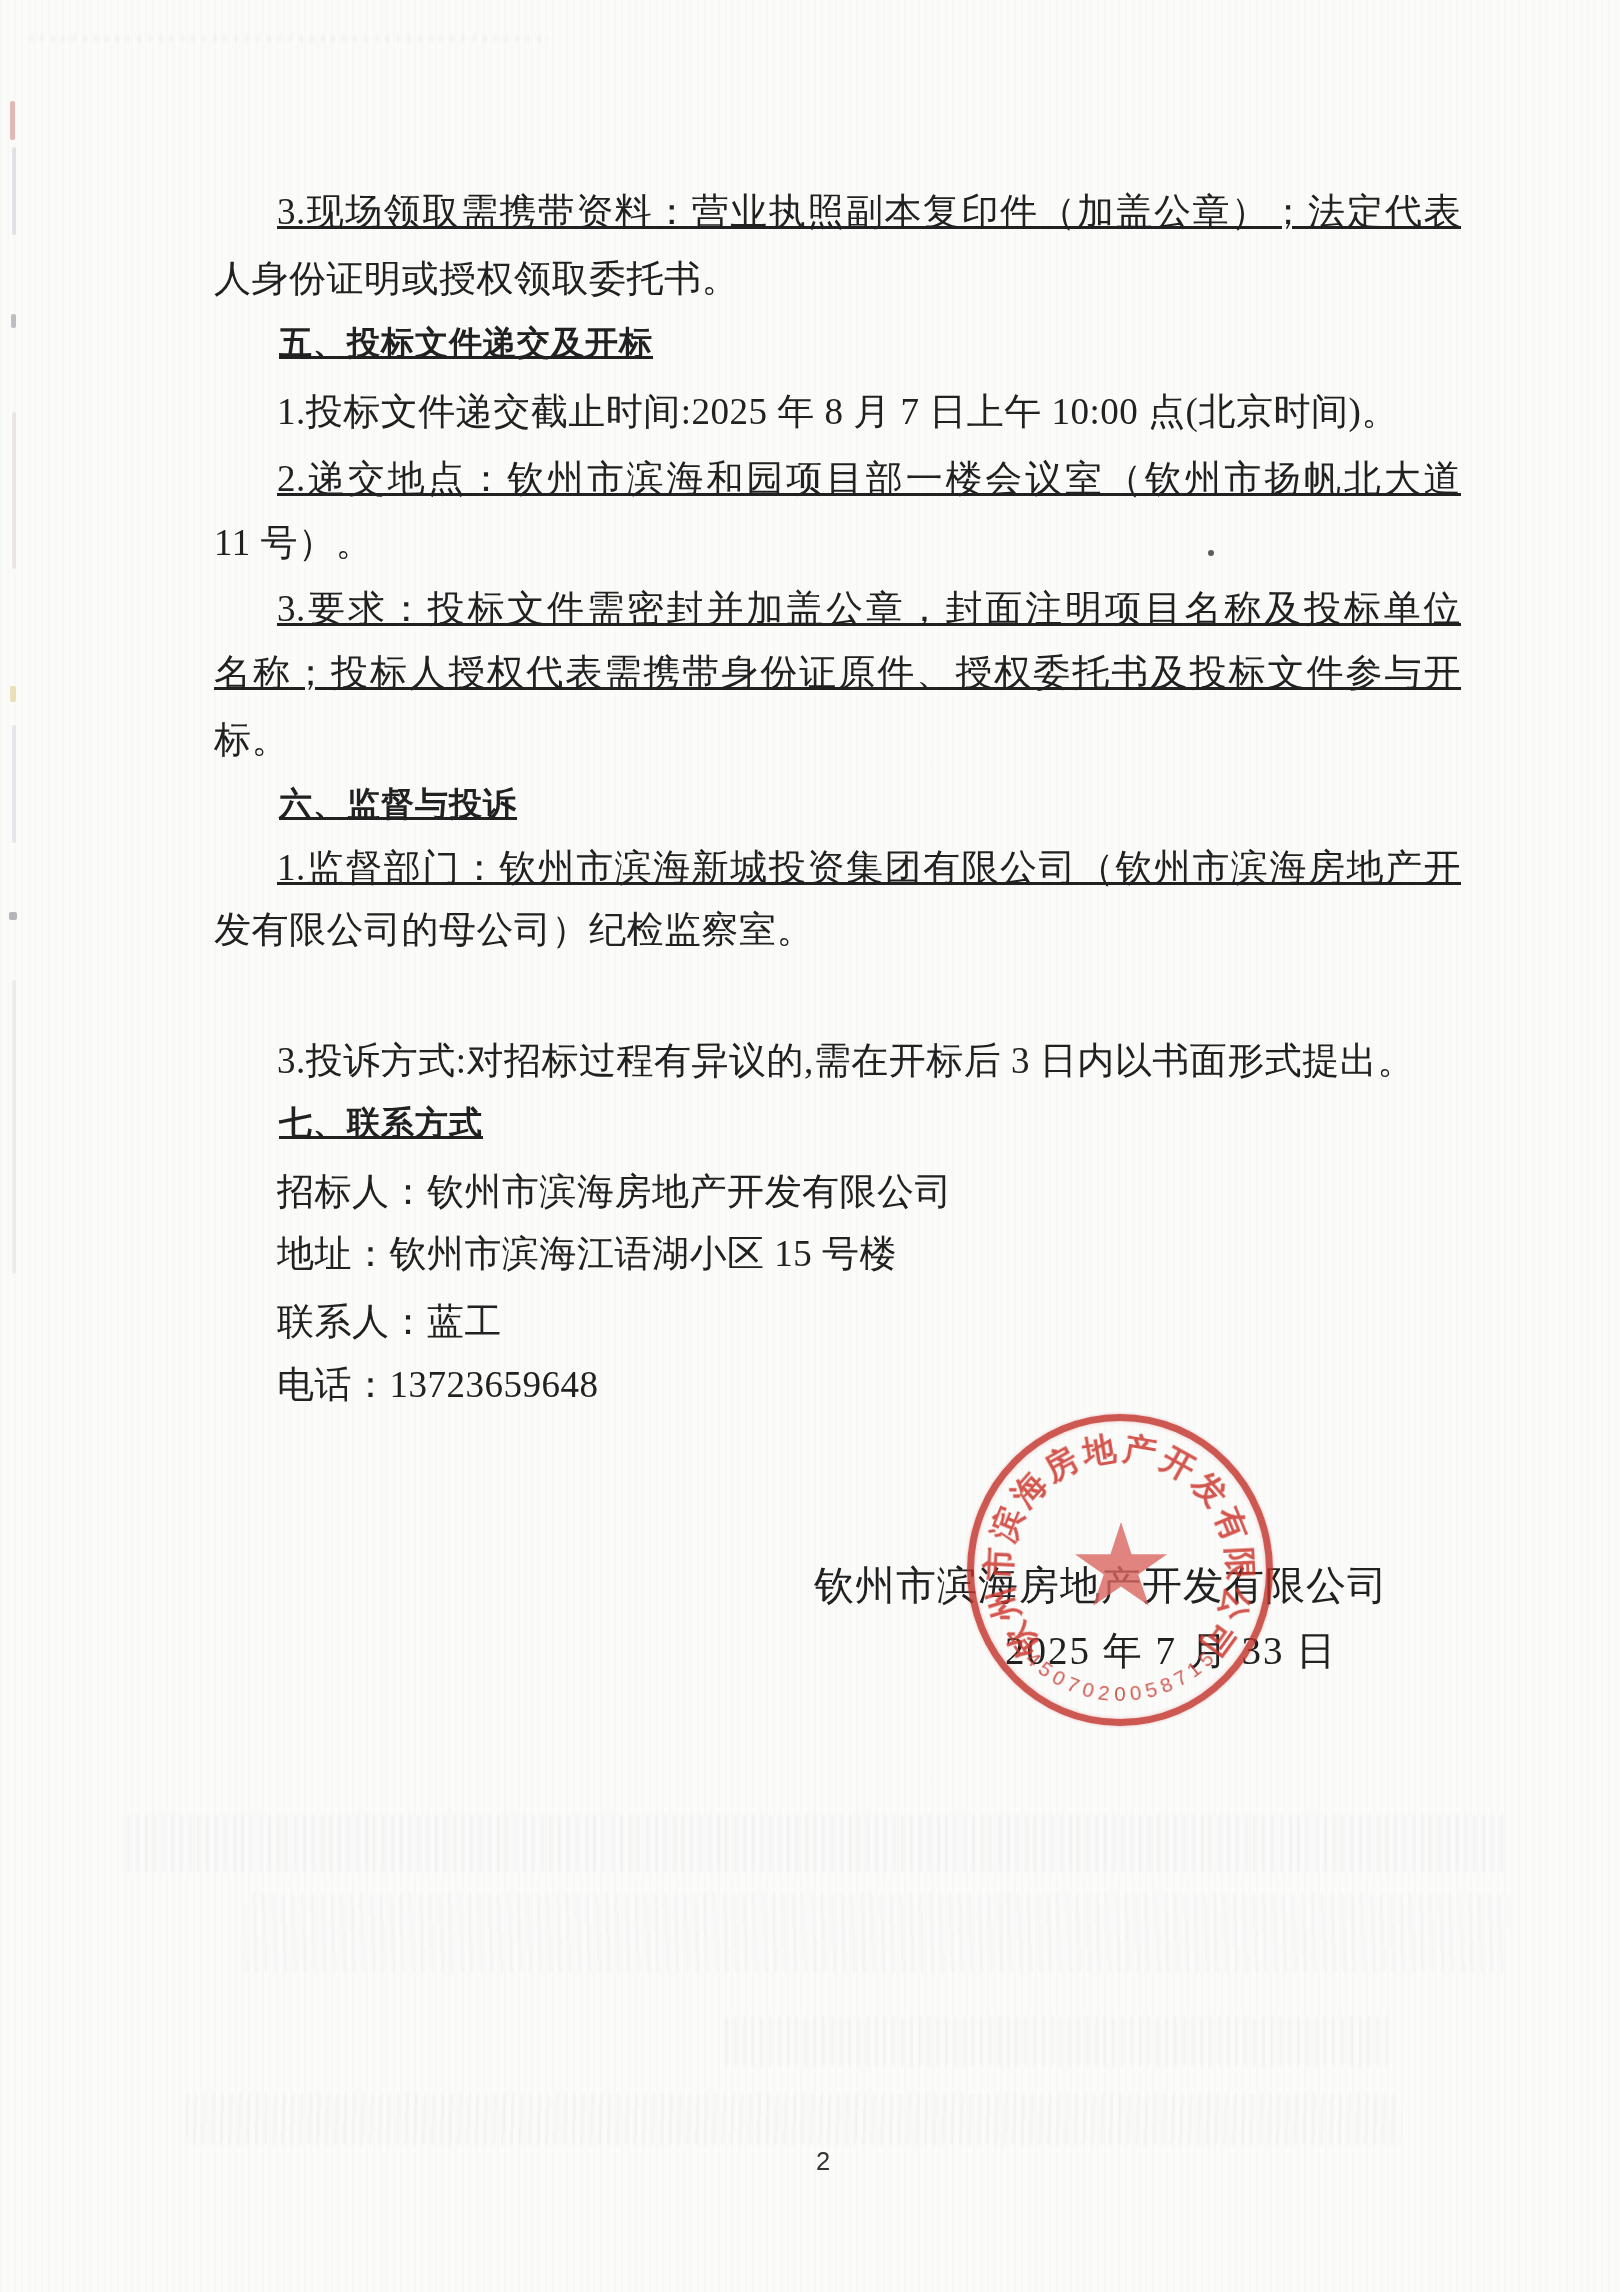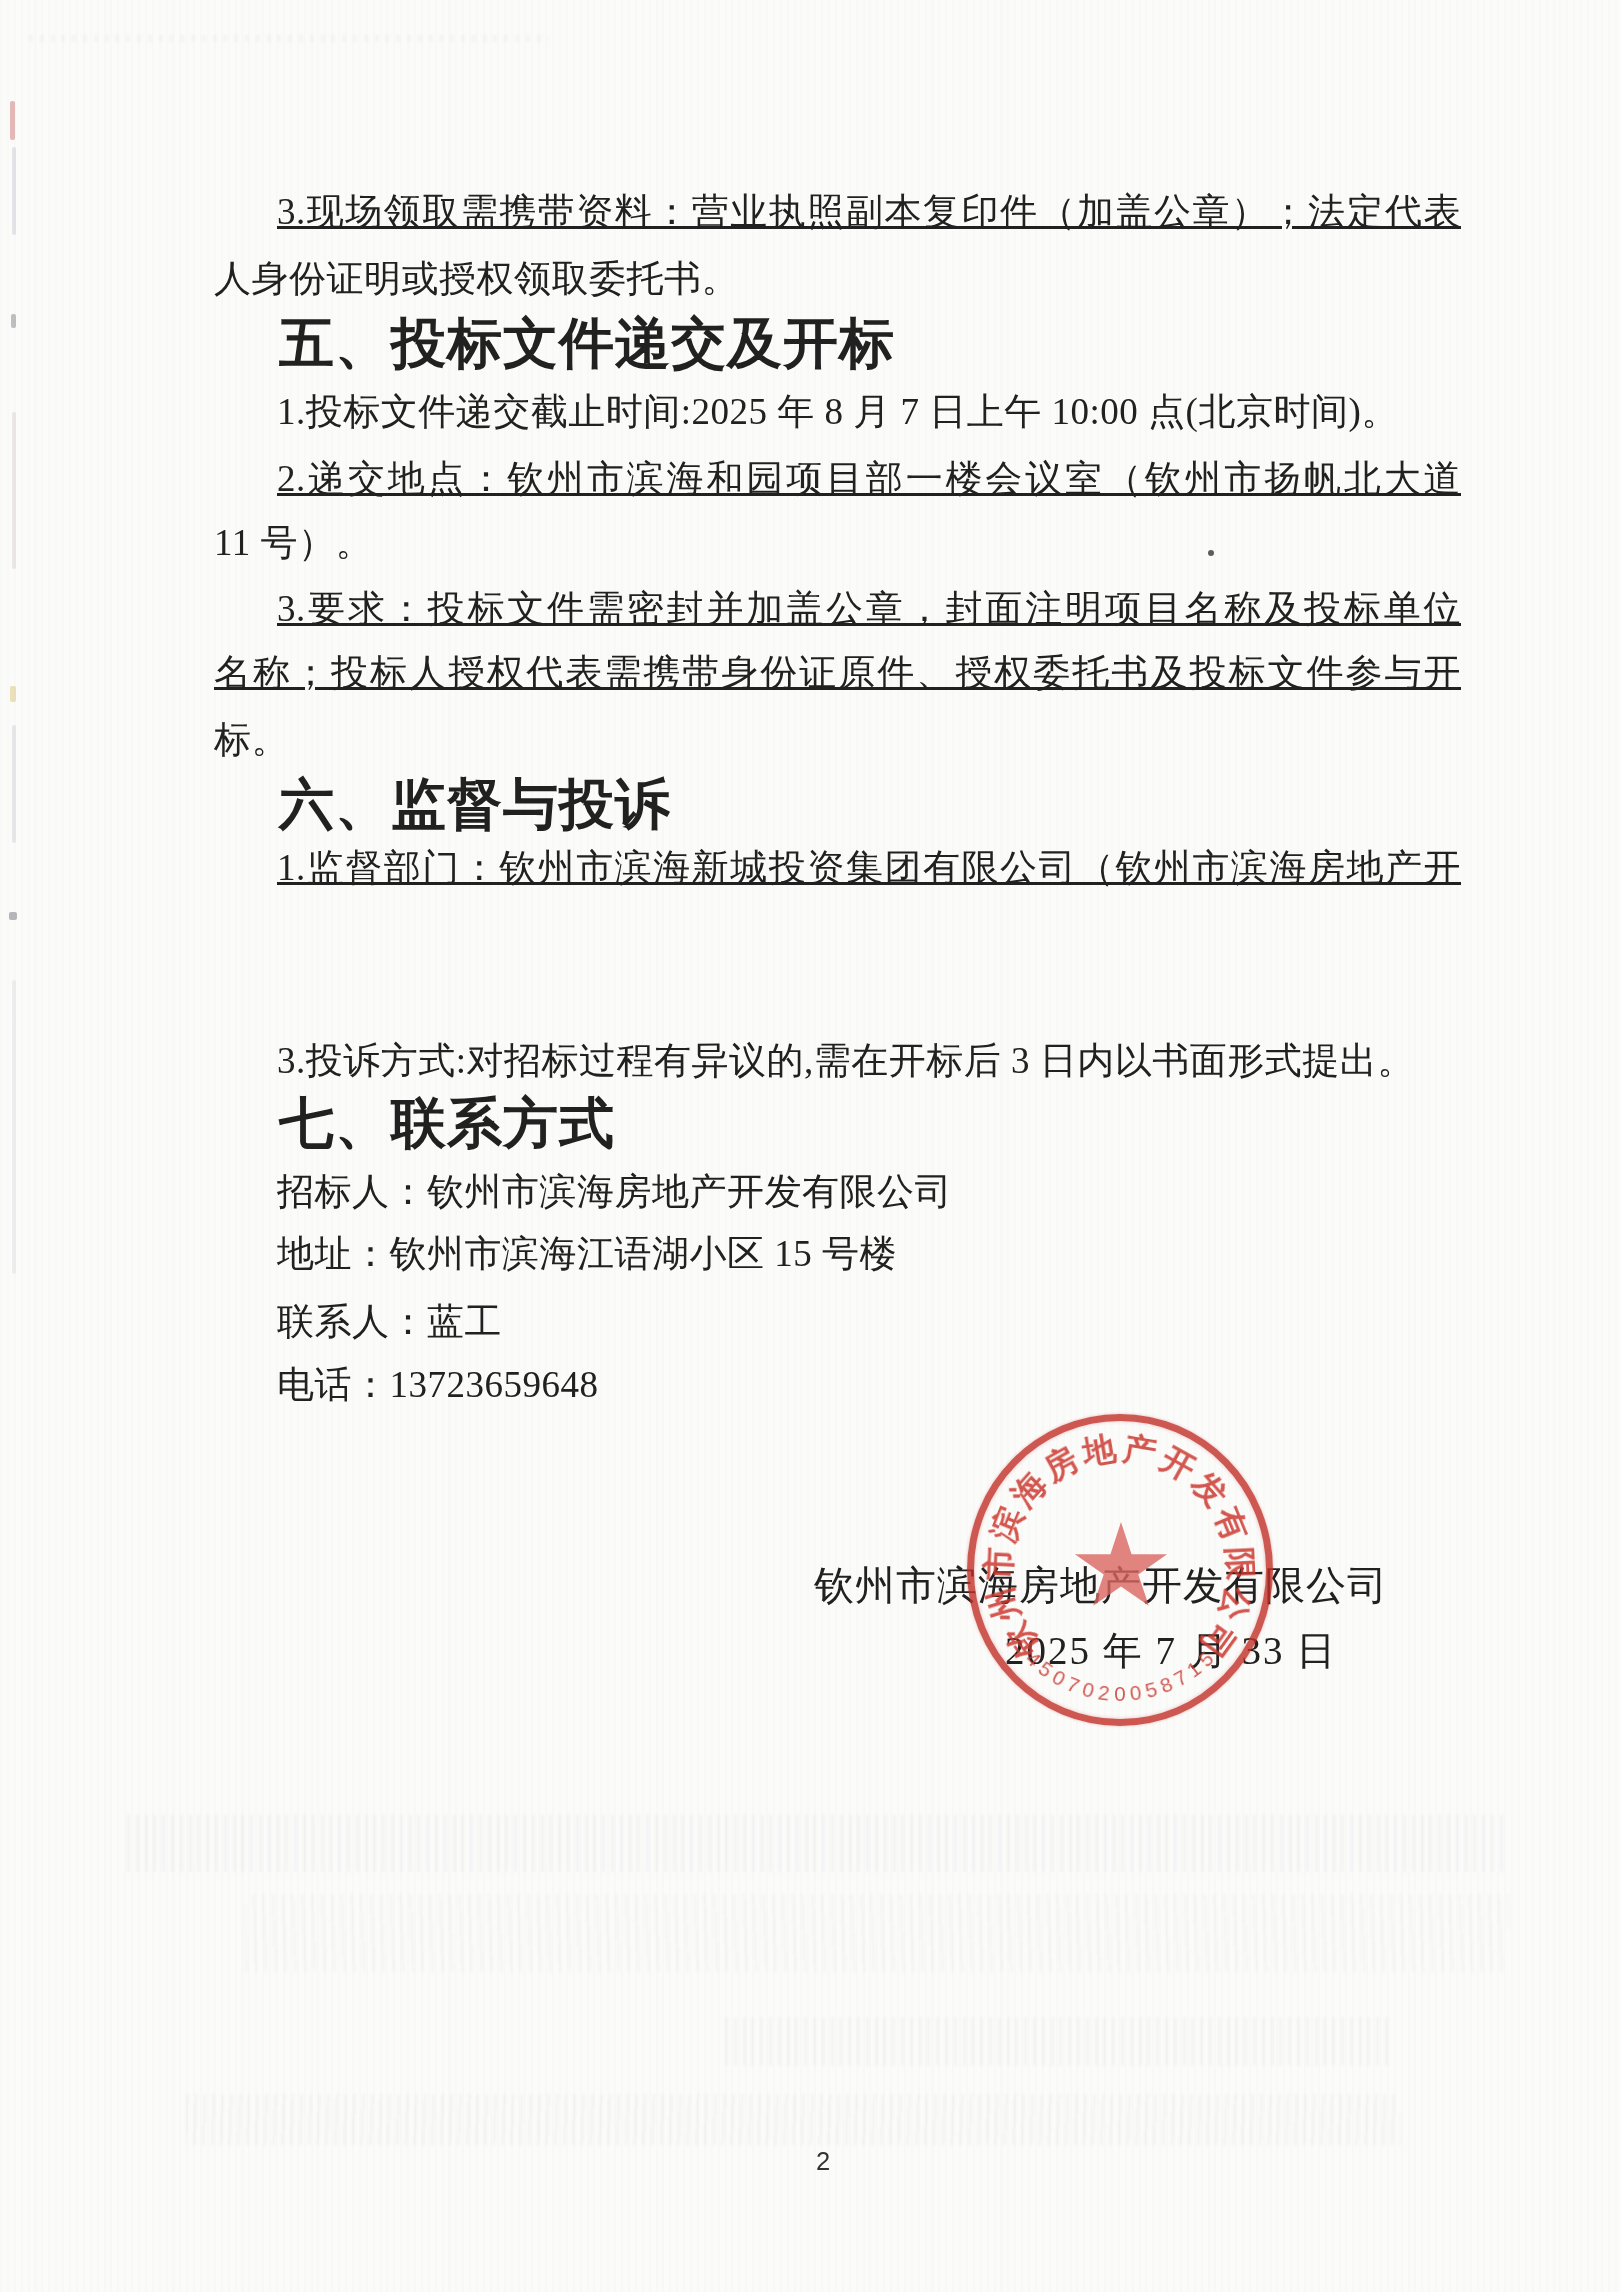--- a/index.html
+++ b/index.html
@@ -4,21 +4,21 @@
 <style>
   html,body{margin:0;padding:0;background:#fbfbfa;}
   #page{position:relative;width:1620px;height:2293px;background:#fbfbfa;overflow:hidden;
         font-family:"Liberation Serif","DejaVu Serif",serif;color:#212121;}
   #page::before{content:"";position:absolute;inset:0;
         background:repeating-linear-gradient(90deg,rgba(0,0,0,.012) 0 2px,transparent 2px 6.9px);
         pointer-events:none;}
   .ln{position:absolute;left:214px;width:1247px;height:51px;line-height:51px;
       font-size:37px;letter-spacing:0.5px;white-space:nowrap;}
   .ind{padding-left:63px;width:1184px;}
-  .hd{font-weight:bold;font-size:55px;height:55px;line-height:55px;padding-left:65px;width:1182px;letter-spacing:1px;}
+  .hd{font-weight:bold;font-size:33px;height:55px;line-height:55px;padding-left:65px;width:1182px;letter-spacing:1px;text-decoration:underline;}
   .j{white-space:normal;text-align:justify;text-align-last:justify;text-justify:inter-character;text-decoration:underline;}
   
   .sig-company{position:absolute;left:814px;top:1558px;font-size:40px;letter-spacing:1px;z-index:5;}
   .sig-date{position:absolute;left:1005px;top:1624px;font-size:39px;letter-spacing:2px;z-index:5;}
   
   #seal{position:absolute;left:967px;top:1414px;width:306px;height:312px;z-index:6;}
   .seal-ring{position:absolute;inset:0;border:7.8px solid rgba(194,47,39,.8);border-radius:50%;
       box-shadow:0 0 2.9px rgba(194,47,39,.35), inset 0 0 3.9px rgba(194,47,39,.3);
       filter:blur(0.4px);}
   .seal-star{position:absolute;left:106px;top:108px;width:96px;height:92px;z-index:4;
@@ -47,20 +47,21 @@
   <div class="ln" style="top:253px">人身份证明或授权领取委托书。</div>
   <div class="ln hd" style="top:316px">五、投标文件递交及开标</div>
   <div class="ln ind" style="top:386px">1.投标文件递交截止时间:2025 年 8 月 7 日上午 10:00 点(北京时间)。</div>
   <div class="ln ind j" style="top:453px">2.递交地点：钦州市滨海和园项目部一楼会议室（钦州市扬帆北大道</div>
   <div class="ln" style="top:517px">11 号）。</div>
   <div class="ln ind j" style="top:583px">3.要求：投标文件需密封并加盖公章，封面注明项目名称及投标单位</div>
   <div class="ln j" style="top:647px">名称；投标人授权代表需携带身份证原件、授权委托书及投标文件参与开</div>
   <div class="ln" style="top:714px">标。</div>
   <div class="ln hd" style="top:777px">六、监督与投诉</div>
   <div class="ln ind j" style="top:842px">1.监督部门：钦州市滨海新城投资集团有限公司（钦州市滨海房地产开</div>
+  <div class="ln" style="top:904px">发有限公司的母公司）纪检监察室。</div>
   <div class="ln ind" style="top:1035px">3.投诉方式:对招标过程有异议的,需在开标后 3 日内以书面形式提出。</div>
   <div class="ln hd" style="top:1096px">七、联系方式</div>
   <div class="ln ind" style="top:1166px">招标人：钦州市滨海房地产开发有限公司</div>
   <div class="ln ind" style="top:1228px">地址：钦州市滨海江语湖小区 15 号楼</div>
   <div class="ln ind" style="top:1296px">联系人：蓝工</div>
   <div class="ln ind" style="top:1359px">电话：13723659648</div>
 
   <div class="sig-company">钦州市滨海房地产开发有限公司</div>
   <div class="sig-date">2025 年 7 月 33 日</div>
 

